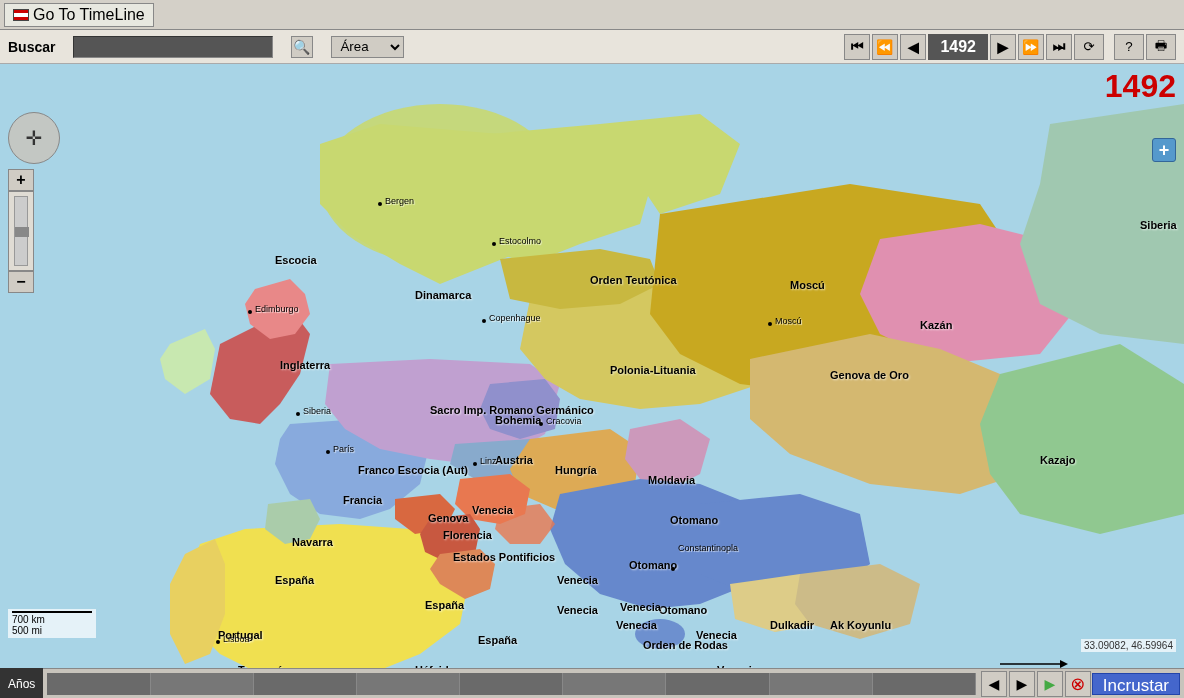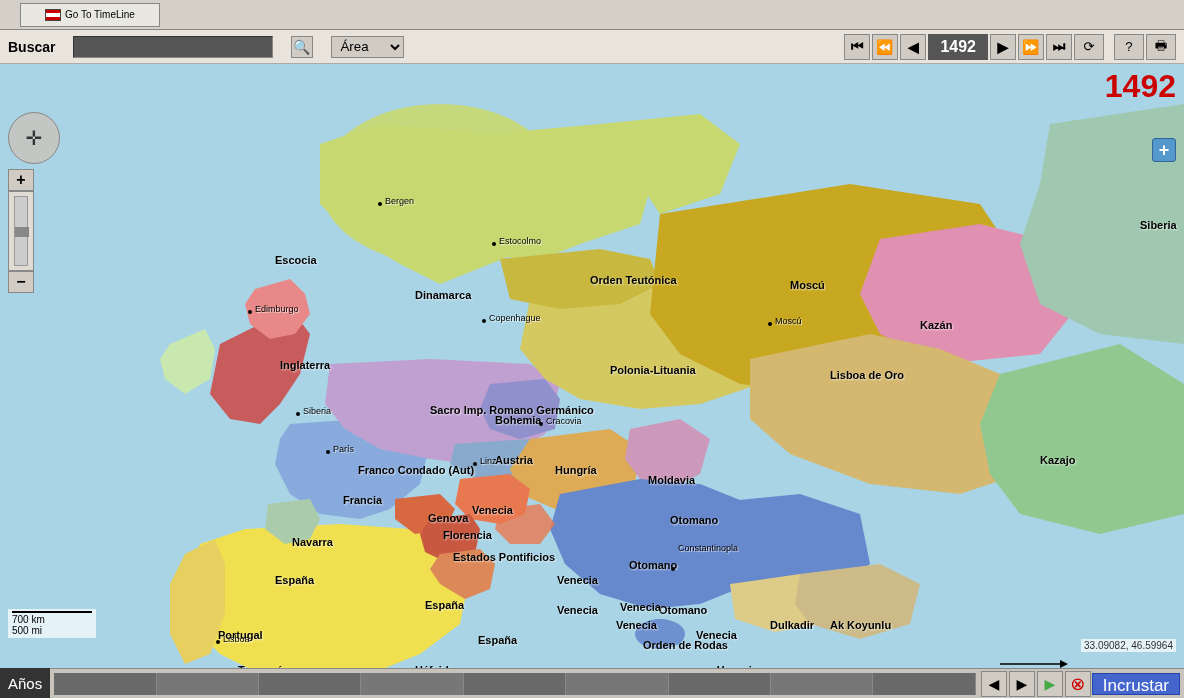--- a/index.html
+++ b/index.html
@@ -5,22 +5,22 @@
     * { margin: 0; padding: 0; box-sizing: border-box; }
     body { width: 1184px; height: 698px; overflow: hidden; font-family: Arial, sans-serif; font-size: 12px; background: #a8d4e6; }
 
     
     #top-bar {
       display: flex; align-items: center; height: 30px;
       background: #d4d0c8; border-bottom: 1px solid #888;
     }
     #timeline-btn {
       display: flex; align-items: center; gap: 4px;
-      background: #e8e8e0; border: 1px solid #888; padding: 3px 24px;
-      margin: 2px 20px; cursor: pointer; font-size: 10px; height: 24px;
+      background: #e8e8e0; border: 1px solid #888; padding: 3px 8px;
+      margin: 2px 4px; cursor: pointer; font-size: 16px; height: 24px;
     }
     #timeline-btn .flag-icon {
       width: 16px; height: 12px;
       background: linear-gradient(to bottom, #cc0000 33%, #ffffff 33%, #ffffff 66%, #cc0000 66%);
       border: 1px solid #444;
     }
     #url-bar {
       flex: 1; text-align: center; font-size: 11px; color: #333;
       background: #c8c8c0; padding: 2px 8px; margin: 0 4px; height: 22px;
       border: 1px inset #888; line-height: 18px; overflow: hidden;
@@ -134,21 +134,21 @@
       font-size: 10px; color: #333; background: rgba(255,255,255,0.7); padding: 1px 3px;
     }
 
     
     #bottom-bar {
       position: absolute; bottom: 0; left: 0; width: 100%; height: 30px;
       background: #c8c4bc; border-top: 1px solid #888; display: flex; align-items: center;
       z-index: 10;
     }
     #anos-label {
-      background: #333; color: #fff; padding: 16px 8px; font-size: 15px; height: 100%;
+      background: #333; color: #fff; padding: 16px 8px; font-size: 12px; height: 100%;
       display: flex; align-items: center;
     }
     #timeline-track {
       flex: 1; height: 22px; background: #555; margin: 0 4px; position: relative;
       overflow: hidden;
     }
     #timeline-segments {
       display: flex; height: 100%; 
     }
     .tl-seg {
@@ -319,22 +319,22 @@
       <div class="country-label" style="left: 280px; top: 295px;">Inglaterra</div>
       <div class="country-label" style="left: 415px; top: 225px;">Dinamarca</div>
       <div class="country-label" style="left: 590px; top: 210px;">Orden Teutónica</div>
       <div class="country-label" style="left: 790px; top: 215px;">Moscú</div>
       <div class="country-label" style="left: 920px; top: 255px;">Kazán</div>
       <div class="country-label" style="left: 610px; top: 300px;">Polonia-Lituania</div>
       <div class="country-label" style="left: 430px; top: 340px;">Sacro Imp. Romano Germánico</div>
       <div class="country-label" style="left: 495px; top: 350px;">Bohemia</div>
       <div class="country-label" style="left: 495px; top: 390px;">Austria</div>
       <div class="country-label" style="left: 555px; top: 400px;">Hungría</div>
-      <div class="country-label" style="left: 830px; top: 305px;">Lisboa de Oro</div>
-      <div class="country-label" style="left: 358px; top: 400px;">Franco Condado (Aut)</div>
+      <div class="country-label" style="left: 830px; top: 305px;">Genova de Oro</div>
+      <div class="country-label" style="left: 358px; top: 400px;">Franco Escocia (Aut)</div>
       <div class="country-label" style="left: 343px; top: 430px;">Francia</div>
       <div class="country-label" style="left: 648px; top: 410px;">Moldavia</div>
       <div class="country-label" style="left: 670px; top: 450px;">Otomano</div>
       <div class="country-label" style="left: 1040px; top: 390px;">Kazajo</div>
       <div class="country-label" style="left: 472px; top: 440px;">Venecia</div>
       <div class="country-label" style="left: 428px; top: 448px;">Genova</div>
       <div class="country-label" style="left: 443px; top: 465px;">Florencia</div>
       <div class="country-label" style="left: 453px; top: 487px;">Estados Pontificios</div>
       <div class="country-label" style="left: 292px; top: 472px;">Navarra</div>
       <div class="country-label" style="left: 275px; top: 510px;">España</div>

